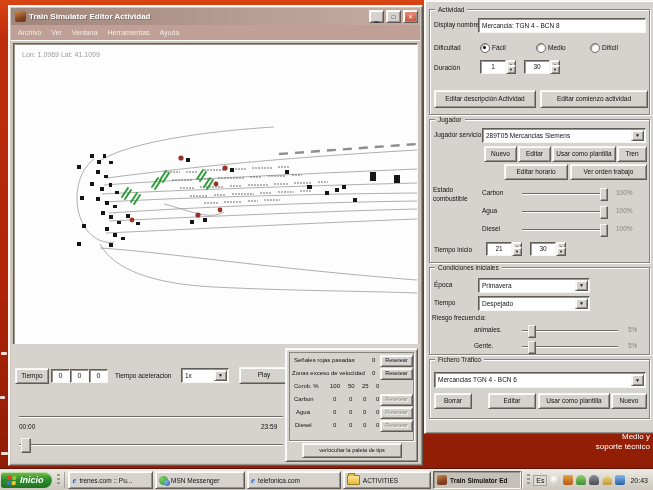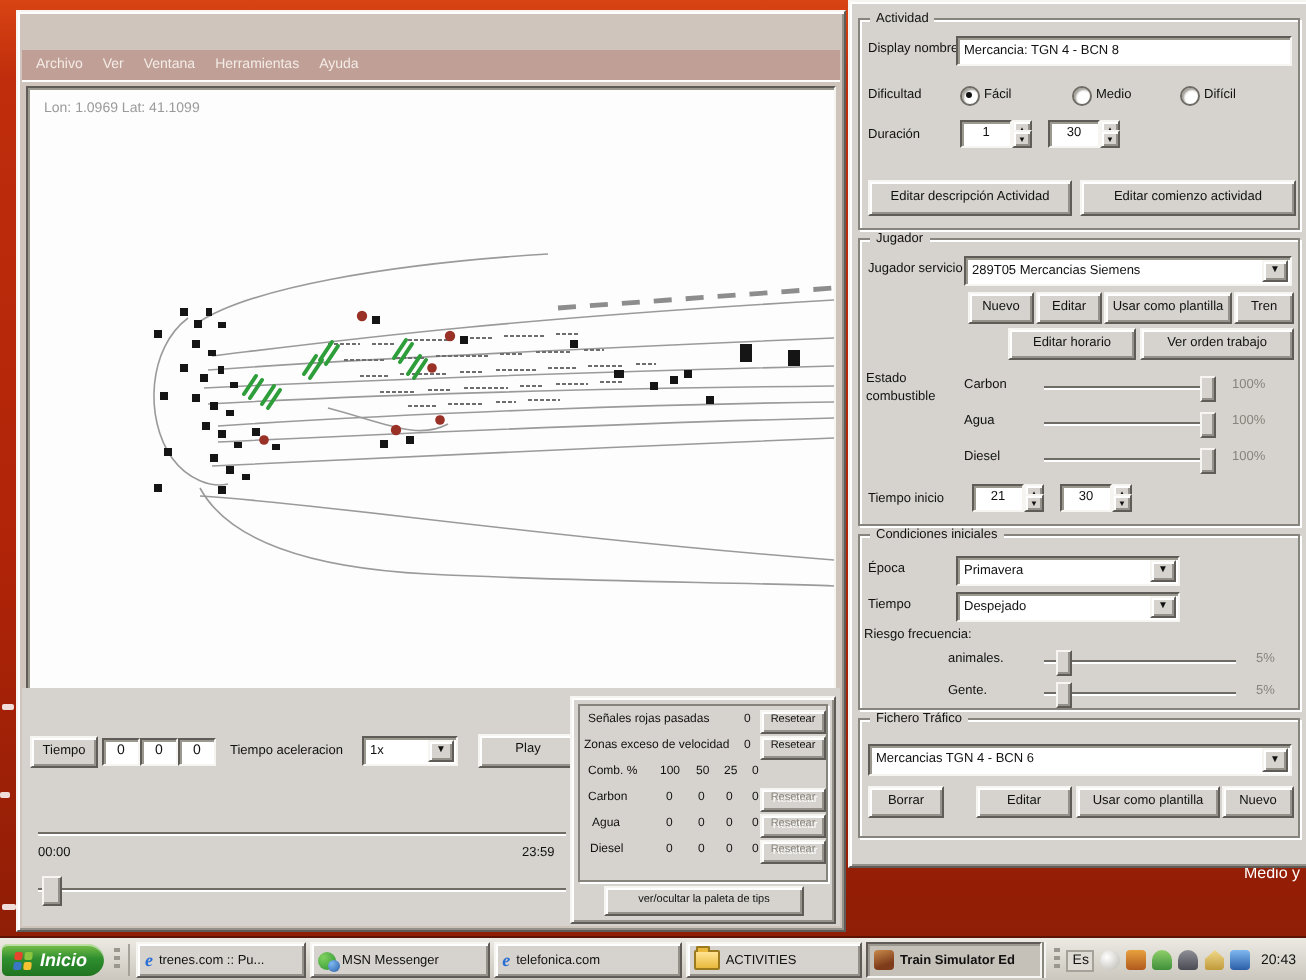--- a/index.html
+++ b/index.html
@@ -42,24 +42,40 @@
 </head>
 <body>
 
 <div class="abs white-frag" style="left:1px;top:352px;width:6px;height:3px;"></div>
 <div class="abs white-frag" style="left:0;top:396px;width:5px;height:3px;"></div>
 <div class="abs white-frag" style="left:1px;top:452px;width:7px;height:3px;"></div>
 
 <div class="abs white-frag" style="left:572px;top:420px;width:22px;height:5px;"></div>
 <div class="abs" style="left:520px;top:432px;width:130px;text-align:right;color:#fff;font-size:8px;line-height:10px;">
   <div>Medio y</div>
+  <div>soporte técnico</div>
 </div>
 
 <div class="abs out" style="left:8px;top:5px;width:413px;height:459px;background:#cfc5bd;">
 
+  <div class="abs" style="left:2px;top:2px;right:2px;height:17px;background:linear-gradient(90deg,#a1867b,#c7ada1);display:flex;align-items:center;padding:0 2px;">
+    <span class="abs" style="left:4px;top:3px;width:11px;height:11px;background:linear-gradient(160deg,#c98a4b,#7e3c1a 70%);border-radius:2px;"></span>
+    <span style="margin-left:16px;color:#fff;font-size:8px;font-weight:bold;text-shadow:1px 1px 0 rgba(0,0,0,.25);white-space:nowrap;">Train Simulator Editor Actividad</span>
+    <span style="margin-left:auto;display:flex;gap:2px;">
+      <span class="btn titlebtn">
+          <span style="margin-top:4px;">▁</span>
+        </span>
+      <span class="btn titlebtn">
+          <span>□</span>
+        </span>
+      <span class="btn titlebtn" style="background:linear-gradient(#e9907e,#c6523c);color:#fff;">
+          <span>✕</span>
+        </span>
+    </span>
+  </div>
 
   <div class="abs" style="left:2px;top:19px;right:2px;height:15px;background:#c0a096;border-bottom:1px solid #fff;display:flex;align-items:center;gap:10px;padding:0 7px;color:#f3ebe6;">
     <span>Archivo</span>
     <span>Ver</span>
     <span>Ventana</span>
     <span>Herramientas</span>
     <span>Ayuda</span>
   </div>
 
   <div class="abs in" style="left:4px;top:37px;width:403px;height:301px;background:#fdfdfd;overflow:hidden;">

